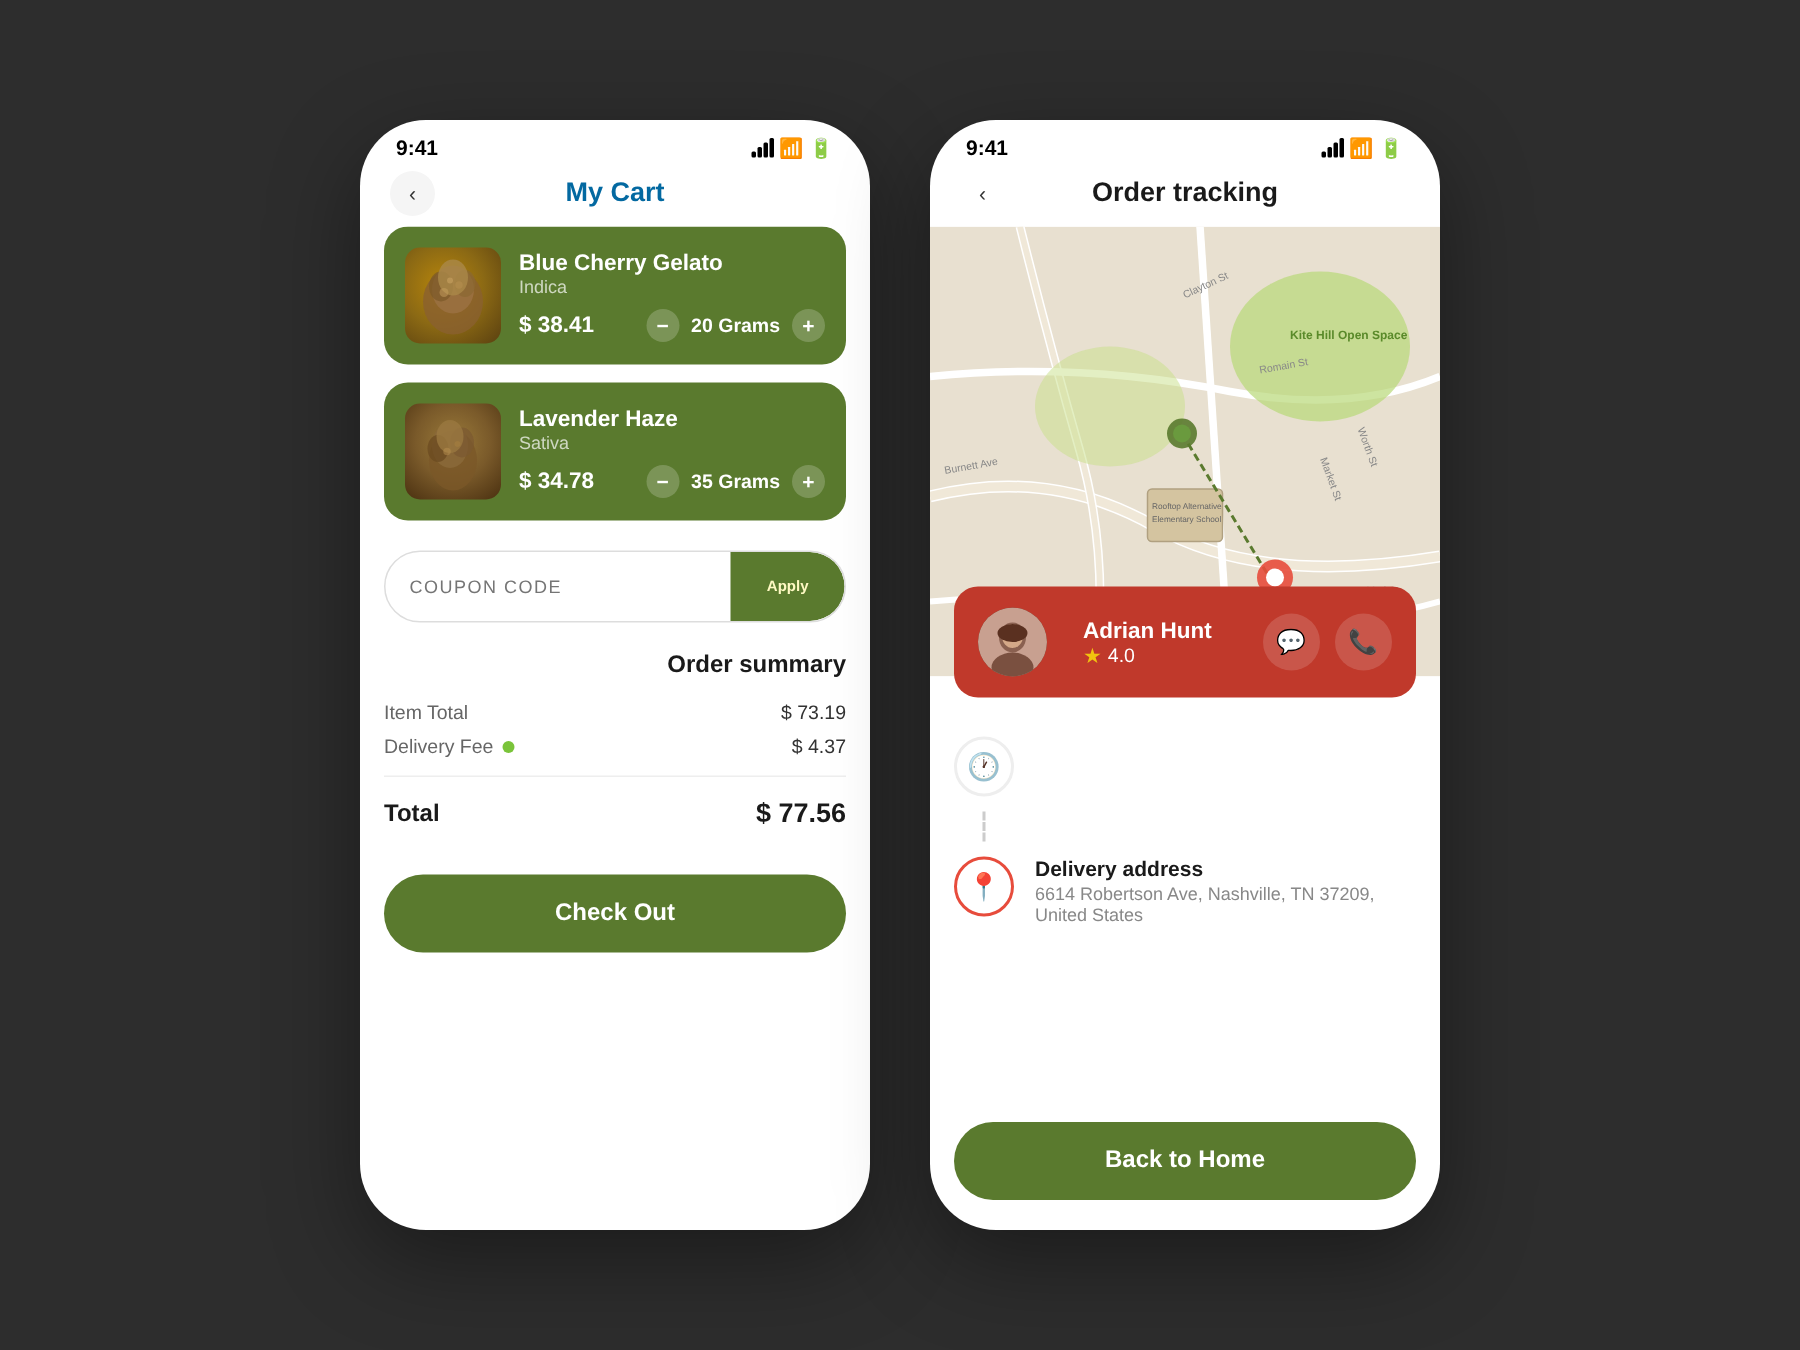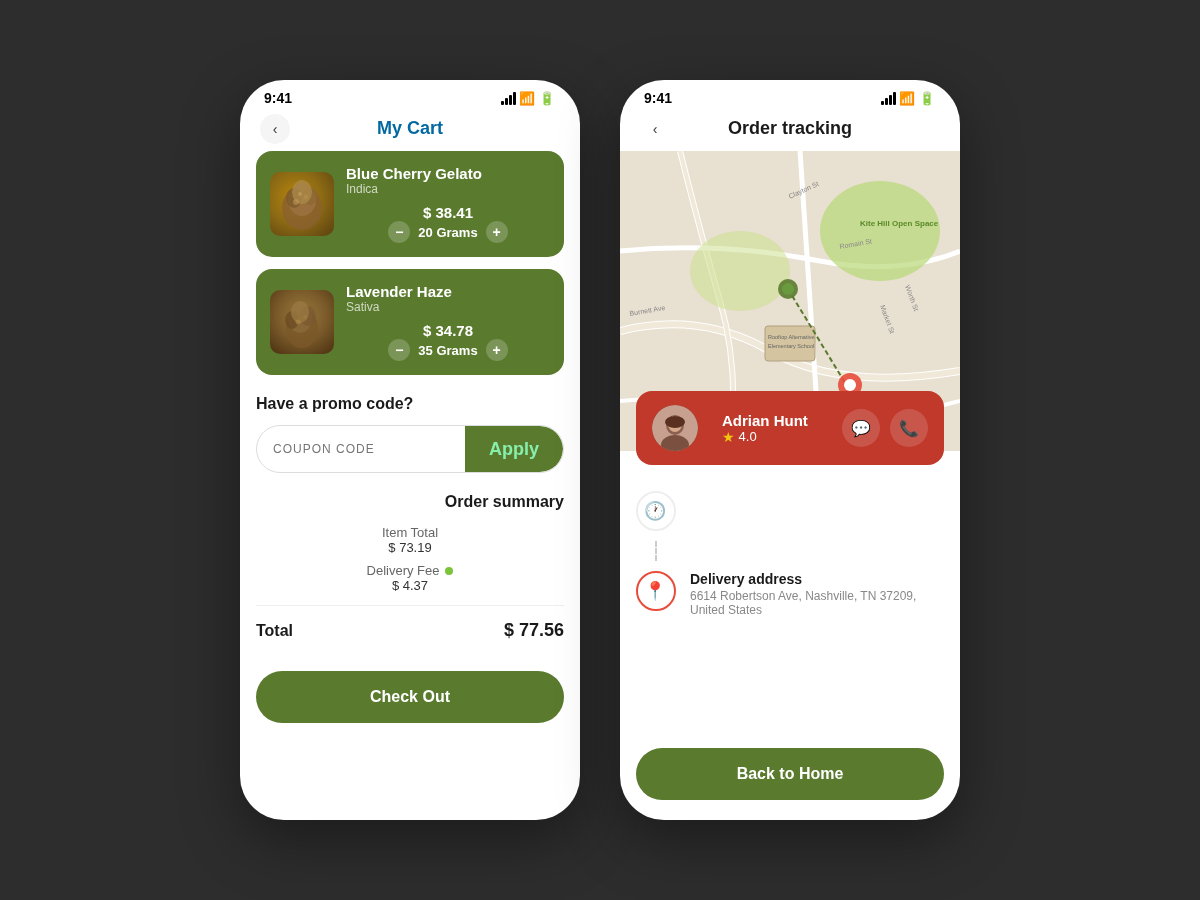--- a/index.html
+++ b/index.html
@@ -113,21 +113,20 @@
     }
     .product-type {
       font-size: 12px;
       color: rgba(255,255,255,0.7);
       margin-bottom: 8px;
     }
     .product-bottom {
       display: flex;
       align-items: center;
       justify-content: space-between;
-      flex-direction: column;
     }
     .product-price {
       font-size: 15px;
       font-weight: 700;
       color: #fff;
     }
     .quantity-ctrl {
       display: flex;
       align-items: center;
       gap: 8px;
@@ -171,44 +170,43 @@
       border: none;
       outline: none;
       padding: 0 16px;
       font-size: 12px;
       color: #aaa;
       letter-spacing: 1px;
       background: transparent;
     }
     .apply-btn {
       background: #5a7a2e;
-      color: #86efac;
+      color: #fef9c3;
       border: none;
       padding: 11px 24px;
-      font-size: 18px;
+      font-size: 10px;
       font-weight: 600;
       cursor: pointer;
       border-radius: 0 28px 28px 0;
     }
 
     
     .summary-section { padding: 8px 0; }
     .summary-title {
       font-size: 16px;
       font-weight: 700;
       color: #1a1a1a;
       margin-bottom: 10px;
       text-align: right;
     }
     .summary-row {
       display: flex;
       justify-content: space-between;
       align-items: center;
       padding: 4px 0;
-      flex-direction: column;
     }
     .summary-label {
       font-size: 13px;
       color: #666;
       display: flex;
       align-items: center;
       gap: 6px;
     }
     .dot-green {
       width: 8px;
@@ -488,21 +486,20 @@
             <div class="qty-btn">−</div>
             <span class="qty-label">35 Grams</span>
             <div class="qty-btn">+</div>
           </div>
         </div>
       </div>
     </div>
 
     
     <div class="promo-section">
-      <div class="promo-title">Have a promo code?</div>
       <div class="promo-input-row">
         <input class="promo-input" type="text" placeholder="COUPON CODE" style="">
         <button class="apply-btn">Apply</button>
       </div>
     </div>
 
     
     <div class="summary-section">
       <div class="summary-title">Order summary</div>
       <div class="summary-row">

